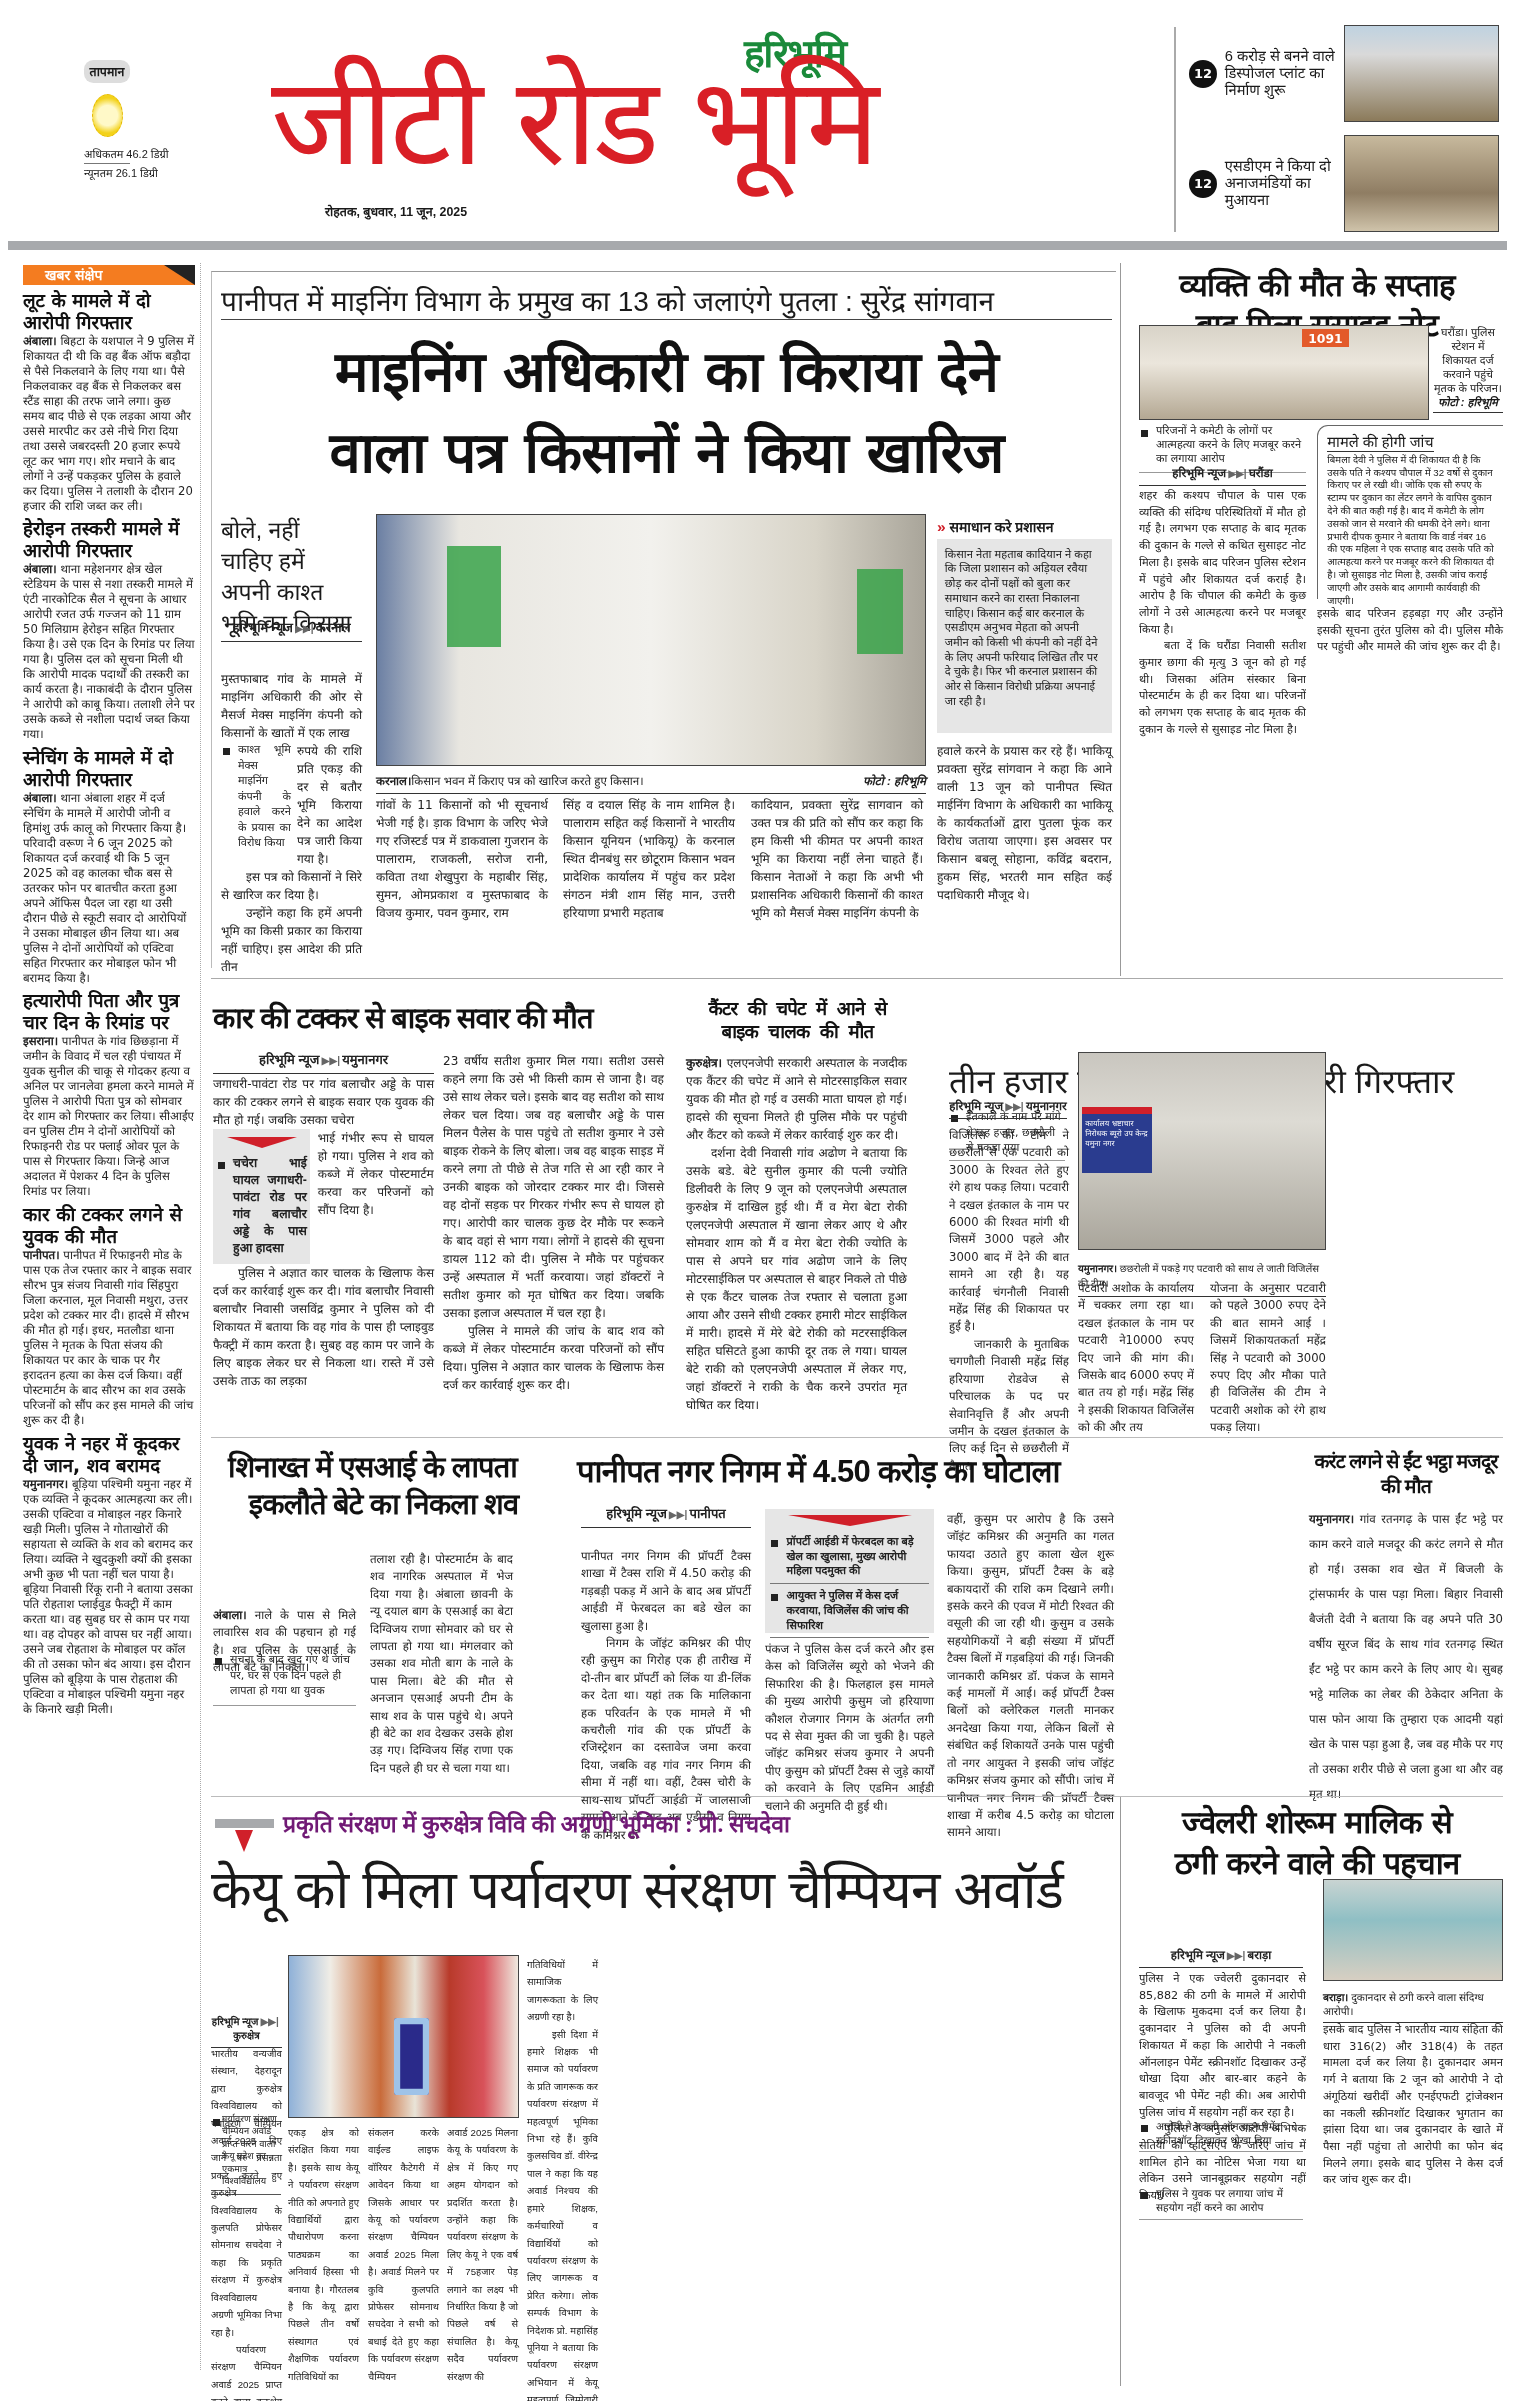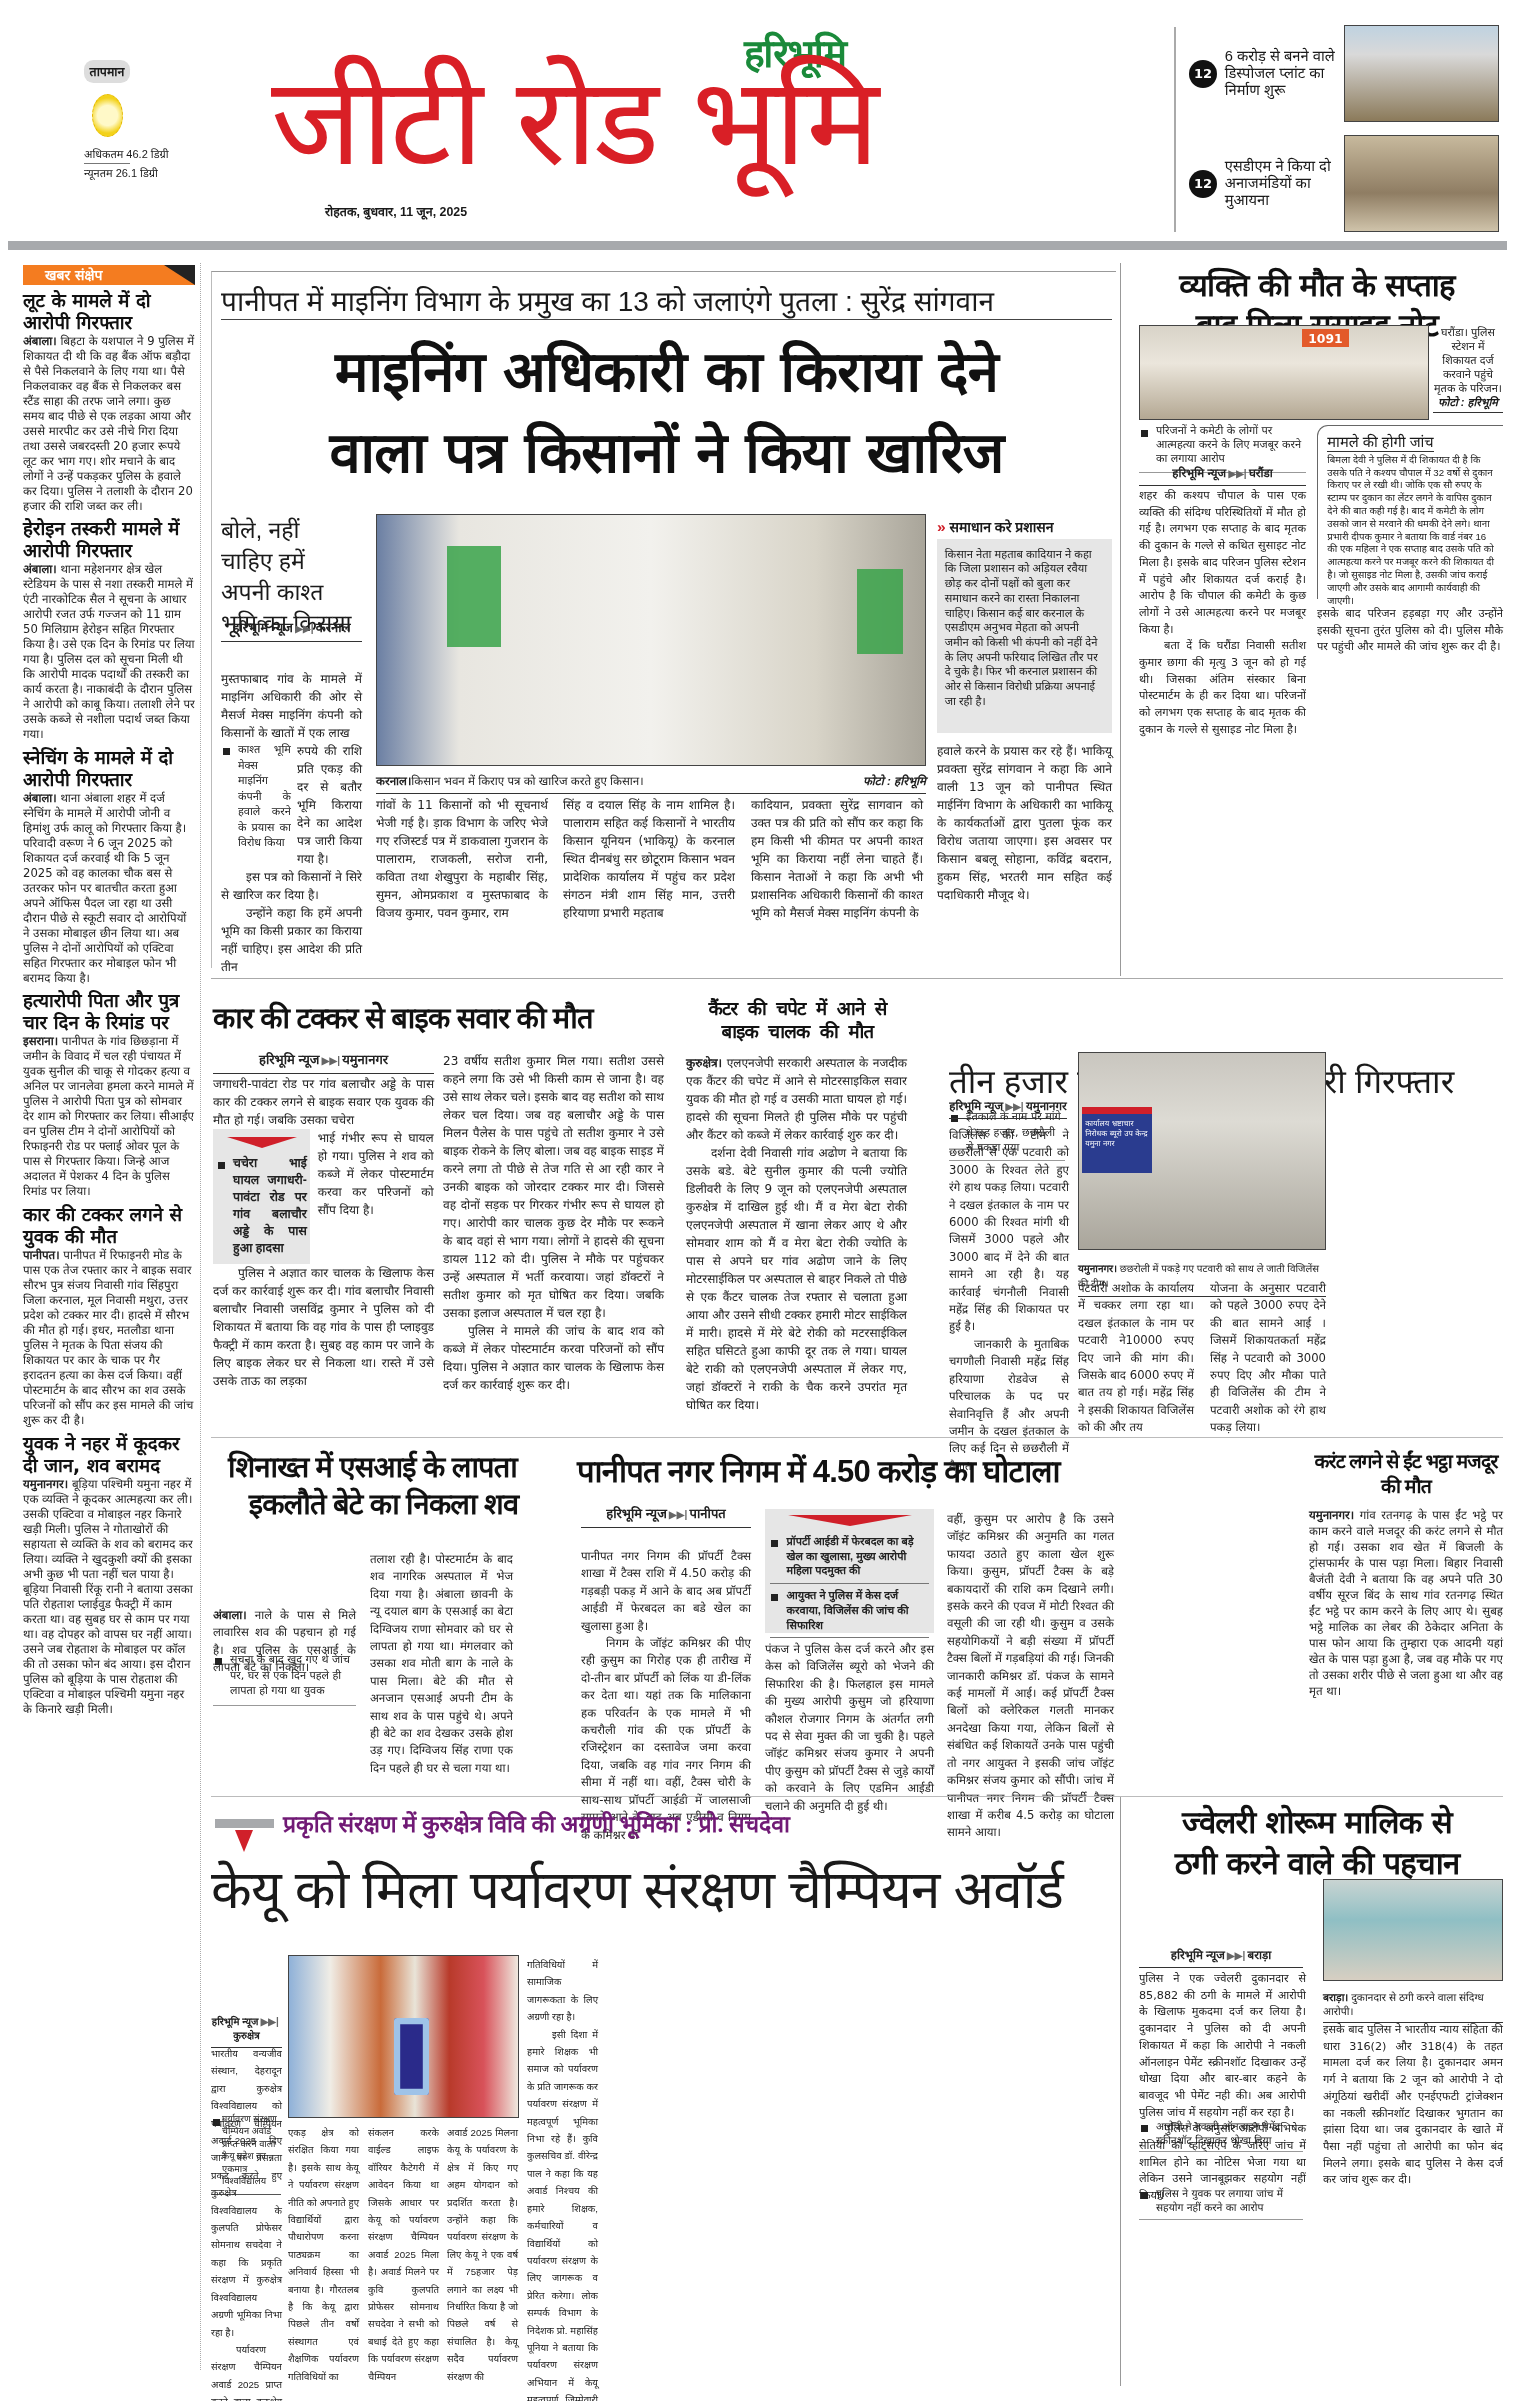--- a/index.html
+++ b/index.html
@@ -211,21 +211,21 @@
 </div>
 <div class="abs graybox" style="left:765px;top:1509px;width:169px;height:124px;padding:3.1px 4.6px;">
   <div class="chev" style="border-left-width:62px;border-right-width:62px;"></div>
   <div class="bullet" style="font-family:'Liberation Sans',sans-serif;font-weight:bold;font-size:11px;line-height:14.7px;border-bottom:0.8px solid #777;padding-bottom:4.6px;margin-bottom:4.6px;">प्रॉपर्टी आईडी में फेरबदल का बड़े खेल का खुलासा, मुख्य आरोपी महिला पदमुक्त की</div>
   <div class="bullet" style="font-family:'Liberation Sans',sans-serif;font-weight:bold;font-size:11px;line-height:14.7px;border-bottom:0.8px solid #777;padding-bottom:4.6px;">आयुक्त ने पुलिस में केस दर्ज करवाया, विजिलेंस की जांच की सिफारिश</div>
 </div>
 <div class="abs txt" style="left:765px;top:1641px;width:169px;font-size:11.6px;line-height:17.4px;">पंकज ने पुलिस केस दर्ज करने और इस केस को विजिलेंस ब्यूरो को भेजने की सिफारिश की है। फिलहाल इस मामले की मुख्य आरोपी कुसुम जो हरियाणा कौशल रोजगार निगम के अंतर्गत लगी पद से सेवा मुक्त की जा चुकी है। पहले जॉइंट कमिश्नर संजय कुमार ने अपनी पीए कुसुम को प्रॉपर्टी टैक्स से जुड़े कार्यों को करवाने के लिए एडमिन आईडी चलाने की अनुमति दी हुई थी।</div>
 <div class="abs txt" style="left:947px;top:1511px;width:167px;font-size:11.6px;line-height:17.4px;">वहीं, कुसुम पर आरोप है कि उसने जॉइंट कमिश्नर की अनुमति का गलत फायदा उठाते हुए काला खेल शुरू किया। कुसुम, प्रॉपर्टी टैक्स के बड़े बकायदारों की राशि कम दिखाने लगी। इसके करने की एवज में मोटी रिश्वत की वसूली की जा रही थी। कुसुम व उसके सहयोगिकयों ने बड़ी संख्या में प्रॉपर्टी टैक्स बिलों में गड़बड़ियां की गई। जिनकी जानकारी कमिश्नर डॉ. पंकज के सामने कई मामलों में आई। कई प्रॉपर्टी टैक्स बिलों को क्लेरिकल गलती मानकर अनदेखा किया गया, लेकिन बिलों से संबंधित कई शिकायतें उनके पास पहुंची तो नगर आयुक्त ने इसकी जांच जॉइंट कमिश्नर संजय कुमार को सौंपी। जांच में पानीपत नगर निगम की प्रॉपर्टी टैक्स शाखा में करीब 4.5 करोड़ का घोटाला सामने आया।</div>
 
 <div class="abs h-cond" style="left:1309px;top:1449px;width:194px;font-size:19.4px;line-height:25px;text-align:center;">करंट लगने से ईंट भट्ठा मजदूर की मौत</div>
-<div class="abs txt" style="left:1309px;top:1507px;width:194px;font-size:11.6px;line-height:16px;">
+<div class="abs txt" style="left:1309px;top:1507px;width:194px;font-size:11.6px;line-height:25px;">
   <b>यमुनानगर।</b> <span>गांव रतनगढ़ के पास ईंट भट्ठे पर काम करने वाले मजदूर की करंट लगने से मौत हो गई। उसका शव खेत में बिजली के ट्रांसफार्मर के पास पड़ा मिला। बिहार निवासी बैजंती देवी ने बताया कि वह अपने पति 30 वर्षीय सूरज बिंद के साथ गांव रतनगढ़ स्थित ईंट भट्ठे पर काम करने के लिए आए थे। सुबह भट्ठे मालिक का लेबर की ठेकेदार अनिता के पास फोन आया कि तुम्हारा एक आदमी यहां खेत के पास पड़ा हुआ है, जब वह मौके पर गए तो उसका शरीर पीछे से जला हुआ था और वह मृत था।</span>
 </div>
 
 <div class="hrule" style="left:211px;top:1796px;width:1292px;border-top:0.8px solid #bbb;"></div>
 
 <div class="abs" style="left:215px;top:1819px;width:59px;height:9.3px;background:#a7a9ac;"></div>
 <div class="abs" style="left:235px;top:1830px;width:0;height:0;border-left:9.3px solid transparent;border-right:9.3px solid transparent;border-top:22px solid #d0202a;"></div>
 <div class="abs" style="left:283px;top:1809px;width:829px;font-family:Liberation Serif, serif;font-weight:bold;font-size:23px;line-height:31px;color:#701a75;white-space:nowrap;">प्रकृति संरक्षण में कुरुक्षेत्र विवि की अग्रणी भूमिका : प्रो. सचदेवा</div>
 <div class="abs" style="left:211px;top:1853px;width:906px;font-family:'Liberation Sans',sans-serif;font-size:53px;line-height:74px;white-space:nowrap;letter-spacing:-0.8px;">केयू को मिला पर्यावरण संरक्षण चैम्पियन अवॉर्ड</div>
 <div class="abs bullet" style="left:211px;top:1958px;width:70px;font-family:'Liberation Sans',sans-serif;font-size:9.3px;line-height:12.4px;border-bottom:0.8px solid #555;padding-bottom:6.2px;padding-left:11px;">पर्यावरण संरक्षण चैम्पियन अवॉर्ड प्राप्त करने वाला केयू प्रदेश का एकमात्र विश्वविद्यालय</div>

